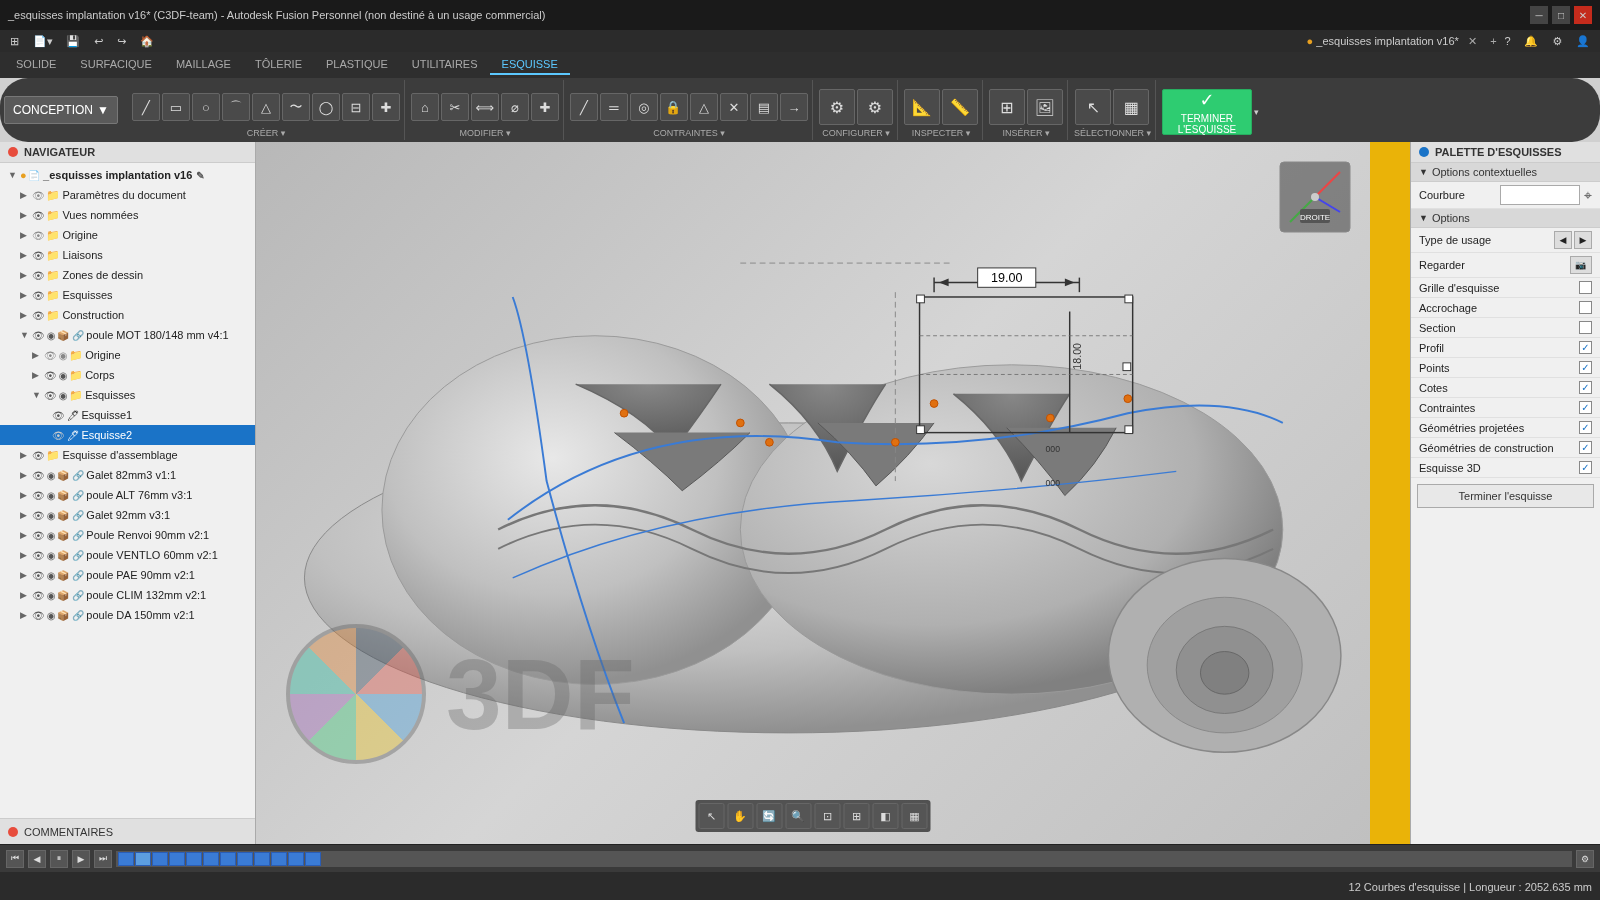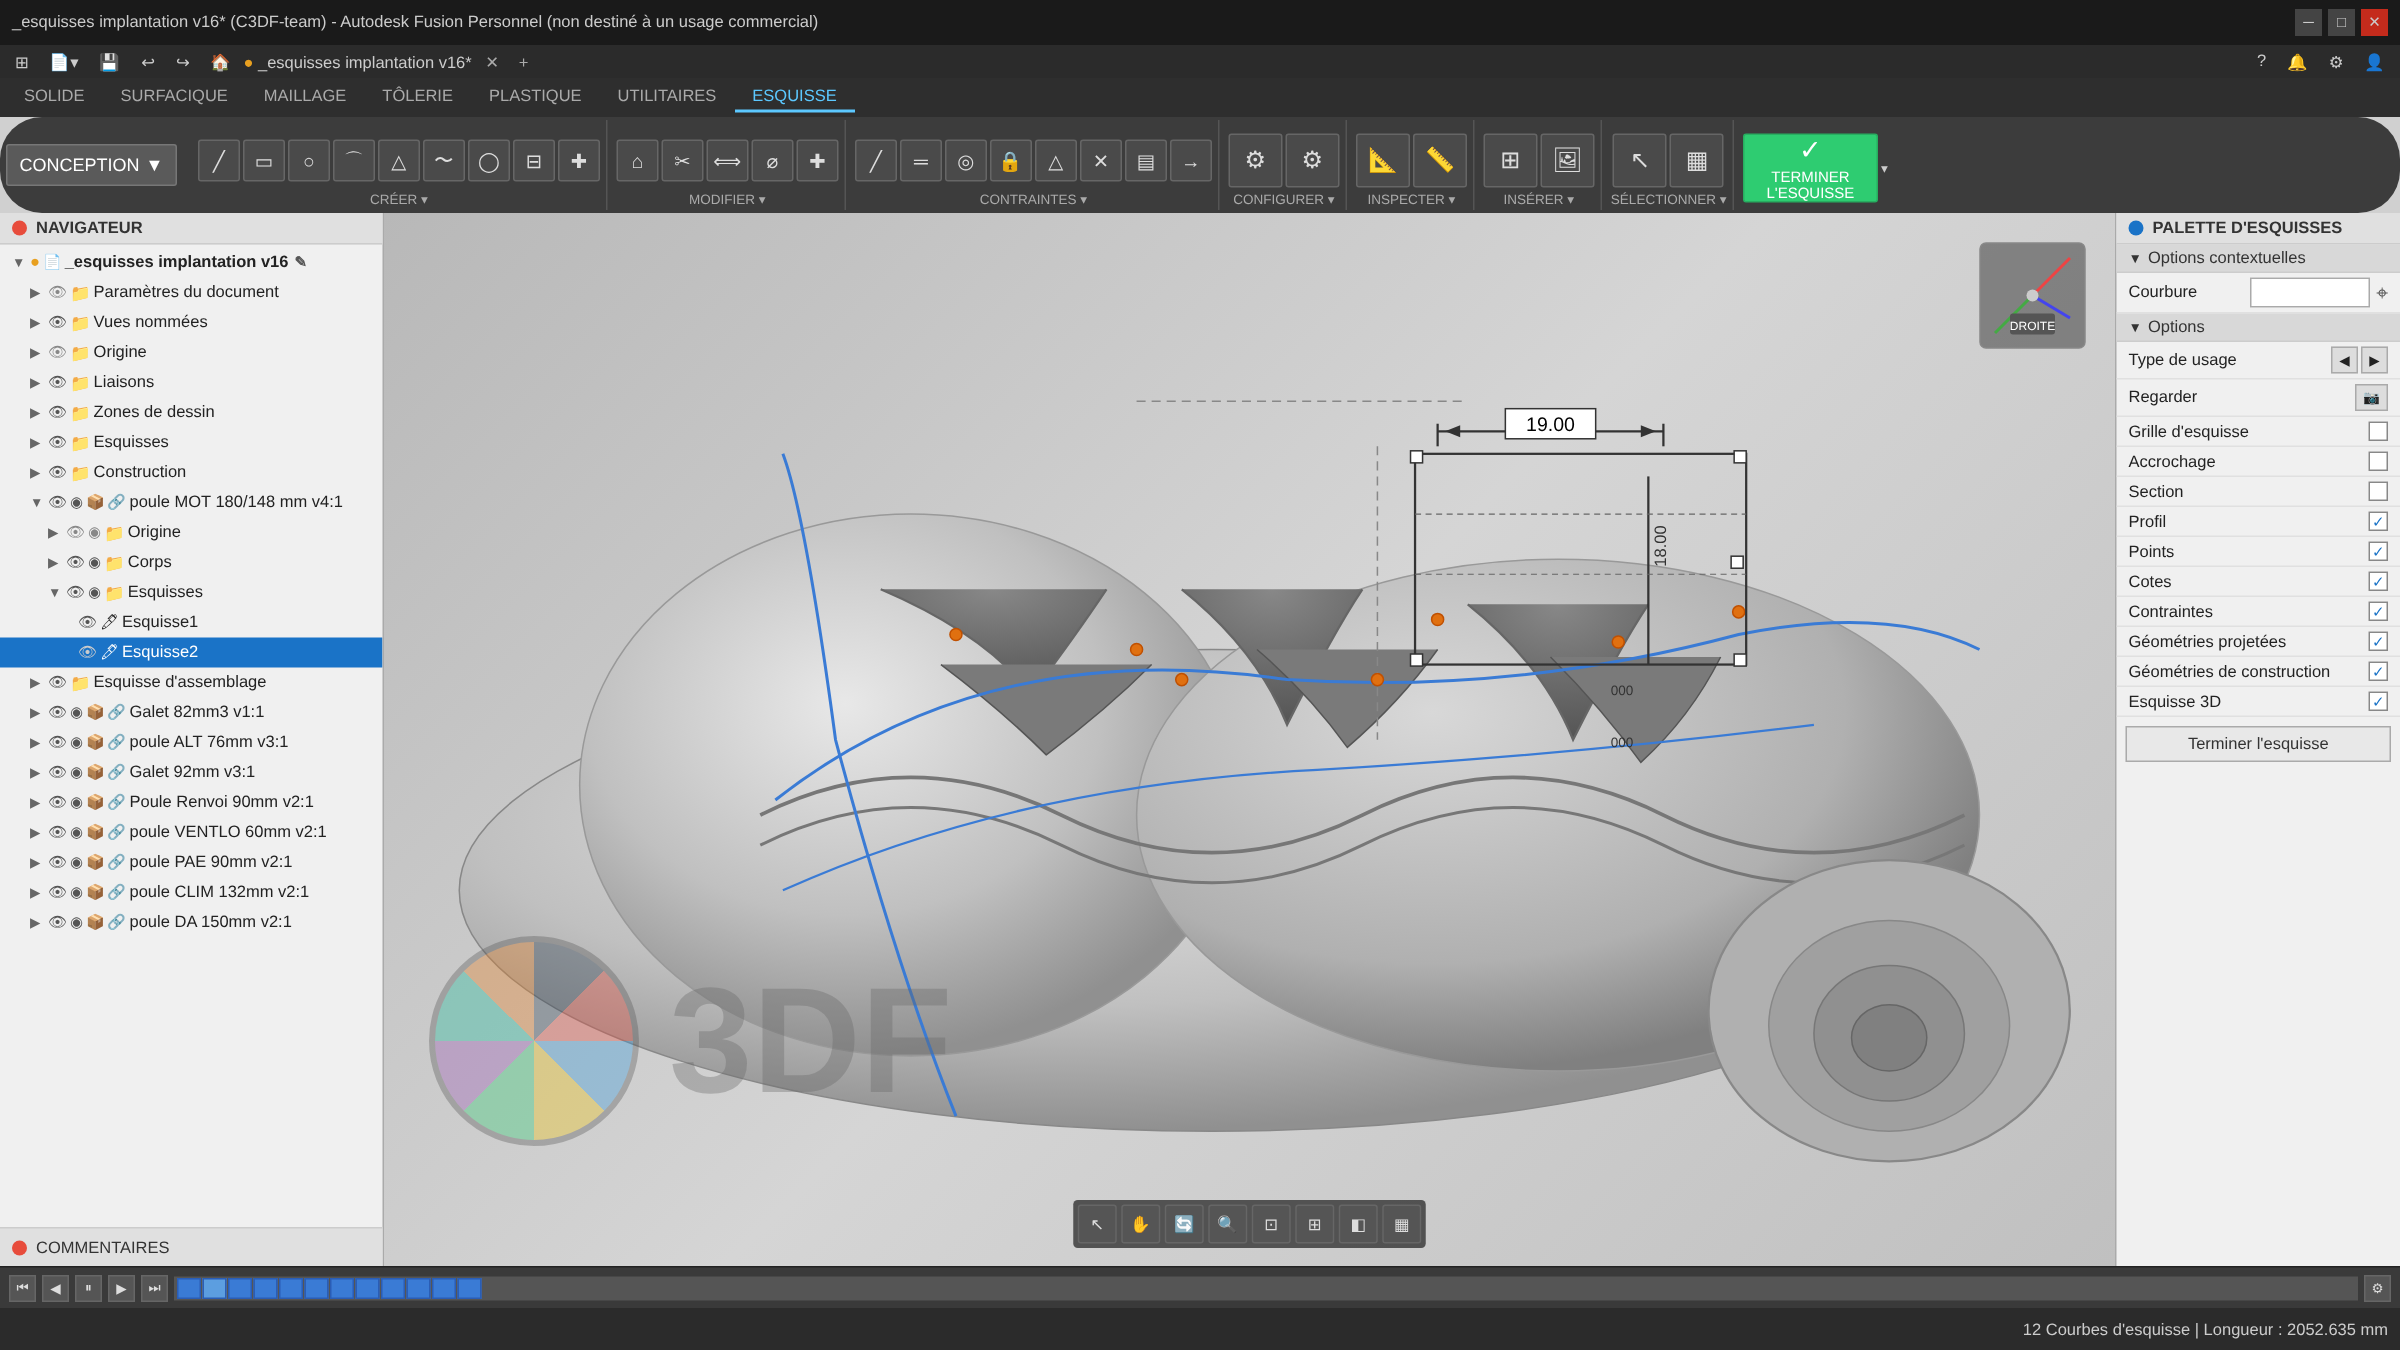--- a/index.html
+++ b/index.html
@@ -243,20 +243,21 @@
     }
 
     
     #right-panel {
       width: 190px;
       background: #f0f0f0;
       border-left: 1px solid #aaa;
       display: flex;
       flex-direction: column;
       flex-shrink: 0;
+      margin-left: 40px;
     }
 
     #palette-header {
       background: #e0e0e0;
       padding: 4px 8px;
       font-size: 11px;
       font-weight: bold;
       color: #333;
       display: flex;
       align-items: center;
@@ -437,21 +438,21 @@
   </div>
 </div>
 
 <div id="menu-bar">
   <span class="menu-item">⊞</span>
   <span class="menu-item">📄▾</span>
   <span class="menu-item">💾</span>
   <span class="menu-item">↩</span>
   <span class="menu-item">↪</span>
   <span class="menu-item">🏠</span>
-  <div style="flex:1; text-align:left; color:#ccc; font-size:11px;">
+  <div style="flex:1; text-align:right; color:#ccc; font-size:11px;">
     <span style="color:#e8a020;">●</span>
     <span>_esquisses implantation v16*</span>
     <span style="margin-left:6px; color:#aaa; cursor:pointer;">✕</span>
     <span style="margin-left:10px; color:#aaa; cursor:pointer;">+</span>
   </div>
   <span class="menu-item">?</span>
   <span class="menu-item">🔔</span>
   <span class="menu-item">⚙</span>
   <span class="menu-item">👤</span>
 </div>

